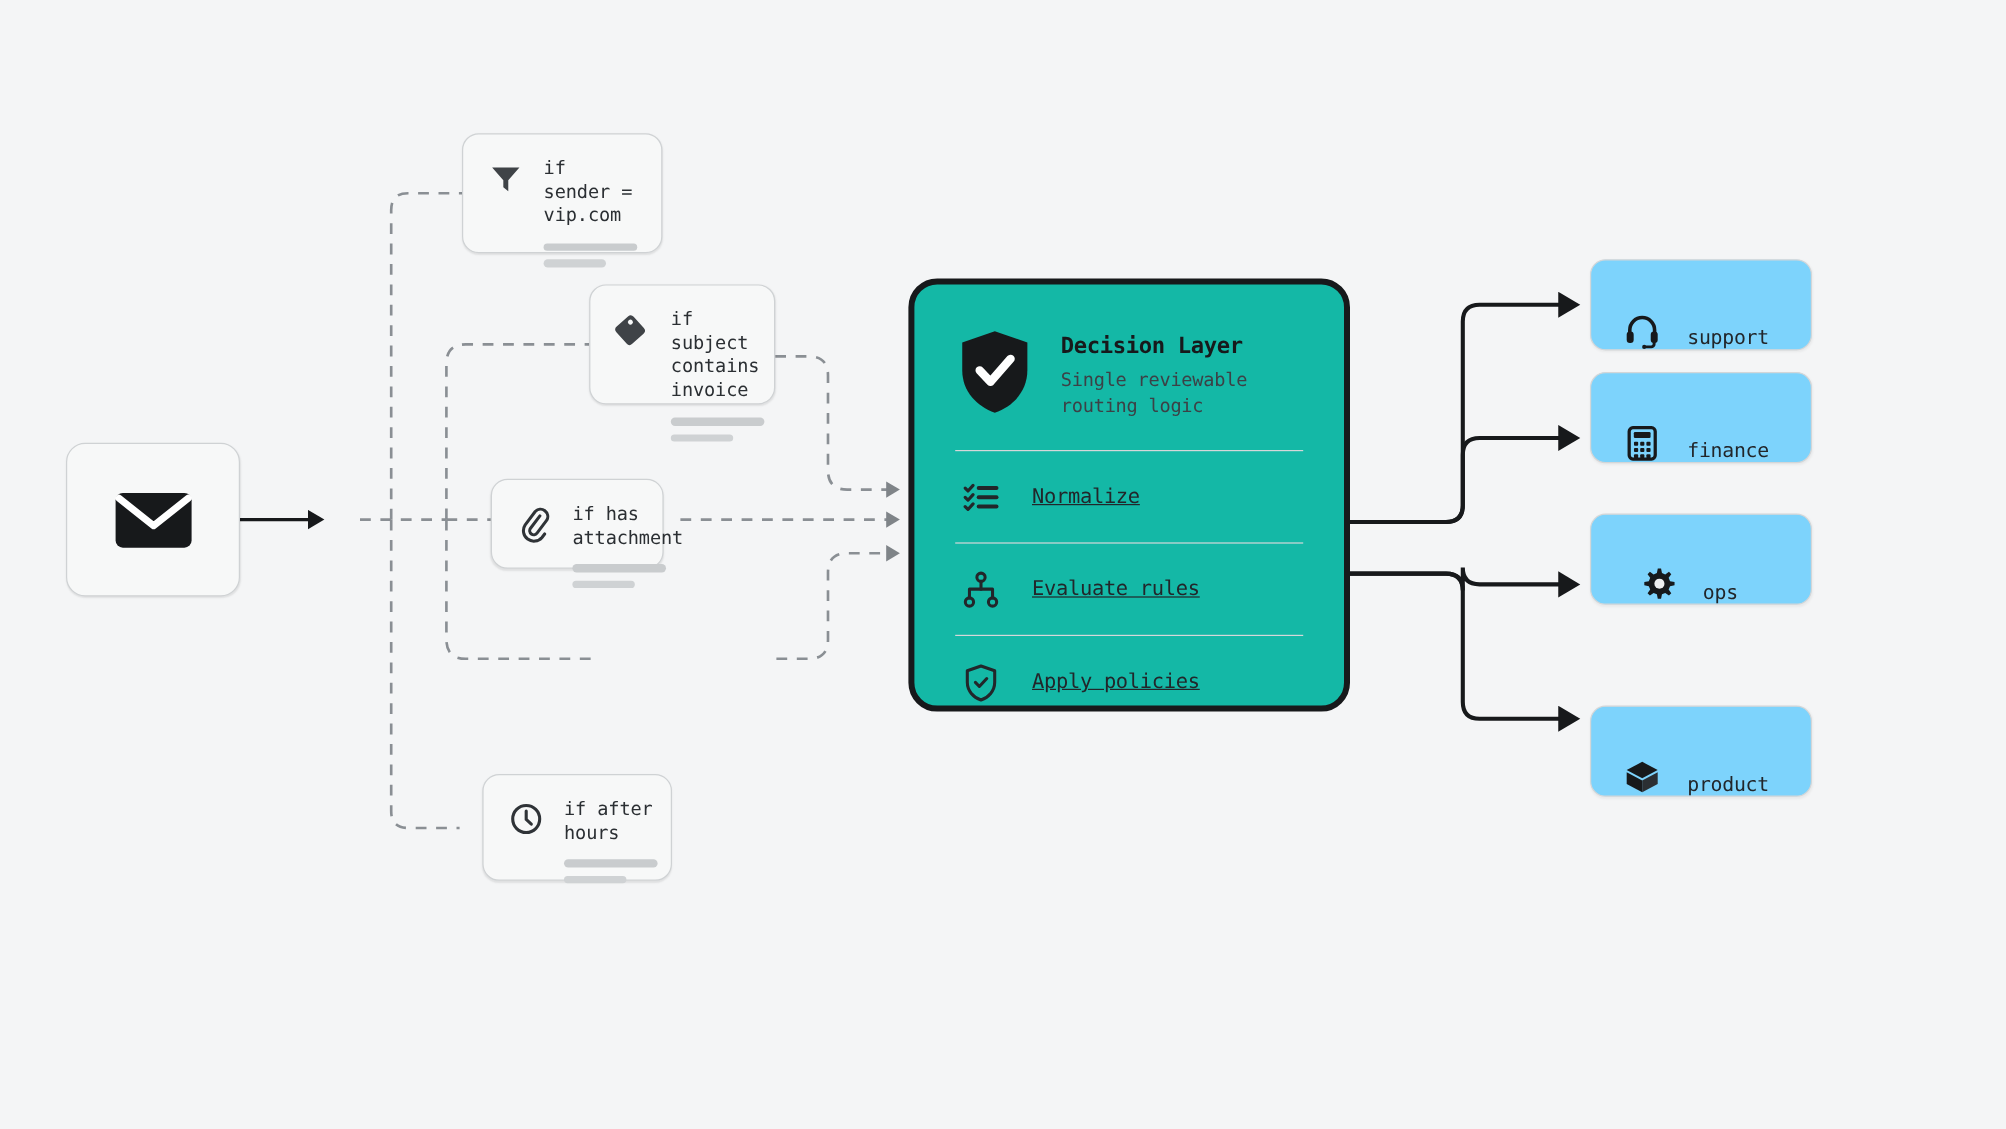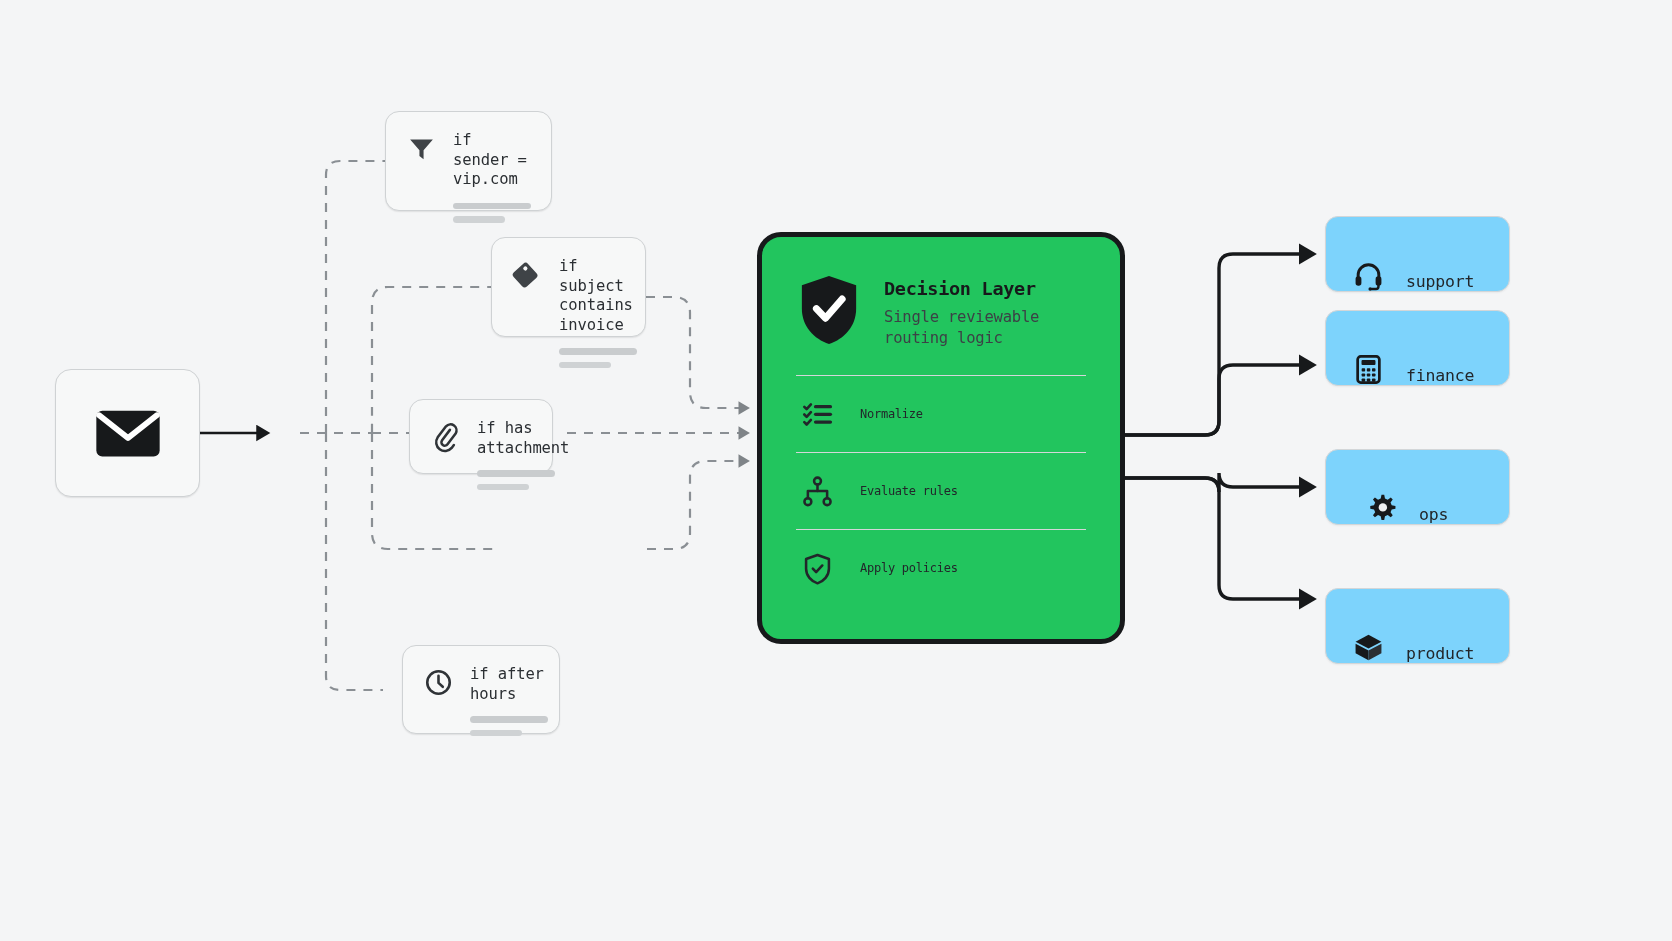--- a/index.html
+++ b/index.html
@@ -114,22 +114,22 @@
   #rule-4 { left: 402px; top: 645px; width: 158px; height: 89px; }
 
   #rule-2 .rc-bars, #rule-3 .rc-bars, #rule-4 .rc-bars { margin-top: 12px; }
 
   
   #decision-panel {
     position: absolute;
     left: 757px;
     top: 232px;
     width: 368px;
-    height: 412px;
-    background: #22c55e;
+    height: 361px;
+    background: #14b8a6;
     border: 5px solid #17191b;
     border-radius: 24px;
     z-index: 4;
     padding: 34px 30px 0 30px;
   }
   #panel-head {
     display: flex;
     align-items: flex-start;
     gap: 22px;
     padding-left: 4px;
@@ -171,23 +171,24 @@
   }
   .step-row .step-icon {
     flex: 0 0 auto;
     width: 34px;
     height: 34px;
     display: flex;
     align-items: center;
     justify-content: center;
   }
   .step-row .step-label {
-    font-size: 12px;
+    font-size: 17px;
     color: #22262a;
     letter-spacing: -0.25px;
+    text-decoration: underline;
   }
 
   
   .dest-chip {
     position: absolute;
     left: 1325px;
     width: 185px;
     height: 76px;
     background: #7dd3fc;
     border: 1.4px solid #d3d6d8;
@@ -207,21 +208,21 @@
     align-items: center;
     justify-content: center;
   }
   .dest-chip .dc-label {
     font-size: 16.5px;
     color: #22262a;
     letter-spacing: -0.2px;
   }
   #dest-0 { top: 216px; }
   #dest-1 { top: 310px; }
-  #dest-2 { top: 449px; padding-left: 39px; }
+  #dest-2 { top: 428px; padding-left: 39px; }
   #dest-3 { top: 561px; margin-top: 27px; }
 
   svg { display: block; overflow: visible; }
 </style>
 </head>
 <body>
 
 <div id="stage">
 
   <svg id="wires" class="under" width="1672" height="941" viewBox="0 0 1672 941">

